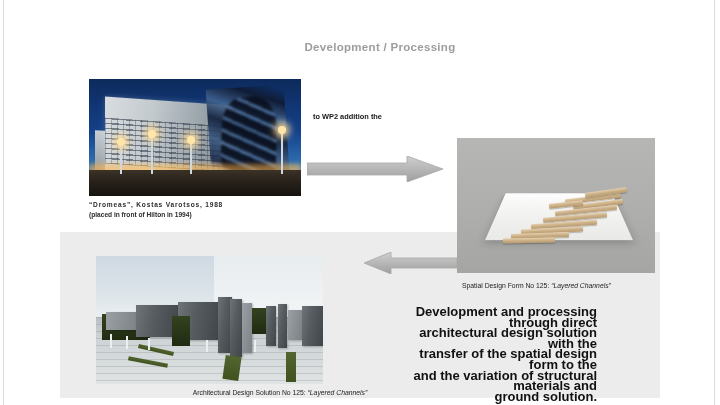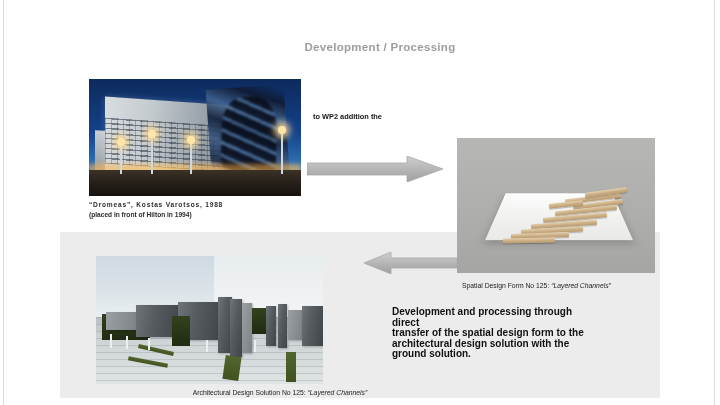--- a/index.html
+++ b/index.html
@@ -213,24 +213,25 @@
     line-height: 9px;
     color: #1c1c1c;
   }
   .caption-spatial i { font-style: italic; }
 
   
   .body-text {
     position: absolute;
     left: 392px; top: 307px;
     width: 205px;
-    font-size: 10px;
+    font-size: 13px;
     line-height: 10.6px;
     font-weight: bold;
     color: #111111;
+    text-align: right;
   }
 
   
   .photo-render {
     position: absolute;
     left: 96px; top: 256px;
     width: 227px; height: 128px;
     overflow: hidden;
     background: #c9d2d8;
   }
@@ -360,22 +361,23 @@
     <div class="stick" style="left:128px; top:52px;  width:42px; transform:rotate(-8deg);"></div>
     <div class="stick" style="left:92px;  top:64px;  width:34px; transform:rotate(-6deg);"></div>
   </div>
 
   <div class="caption-spatial">
     <span>Spatial Design Form No 125: </span><i>“Layered  Channels”</i>
   </div>
 
   <div class="body-text">
     <div>Development and processing through direct</div>
+    <div>architectural design solution with the</div>
     <div>transfer of the spatial design form to the</div>
-    <div>architectural design solution with the</div>
+    <div>and the variation of structural materials and</div>
     <div>ground solution.</div>
   </div>
 
   <div class="photo-render">
     <div class="pr-sky"></div>
     <div class="pr-sky2"></div>
     <div class="pr-ground"></div>
 
     <div class="hedge" style="left:6px;  top:58px; width:48px; height:26px;"></div>
     <div class="slab light" style="left:10px; top:56px; width:32px; height:18px;"></div>

